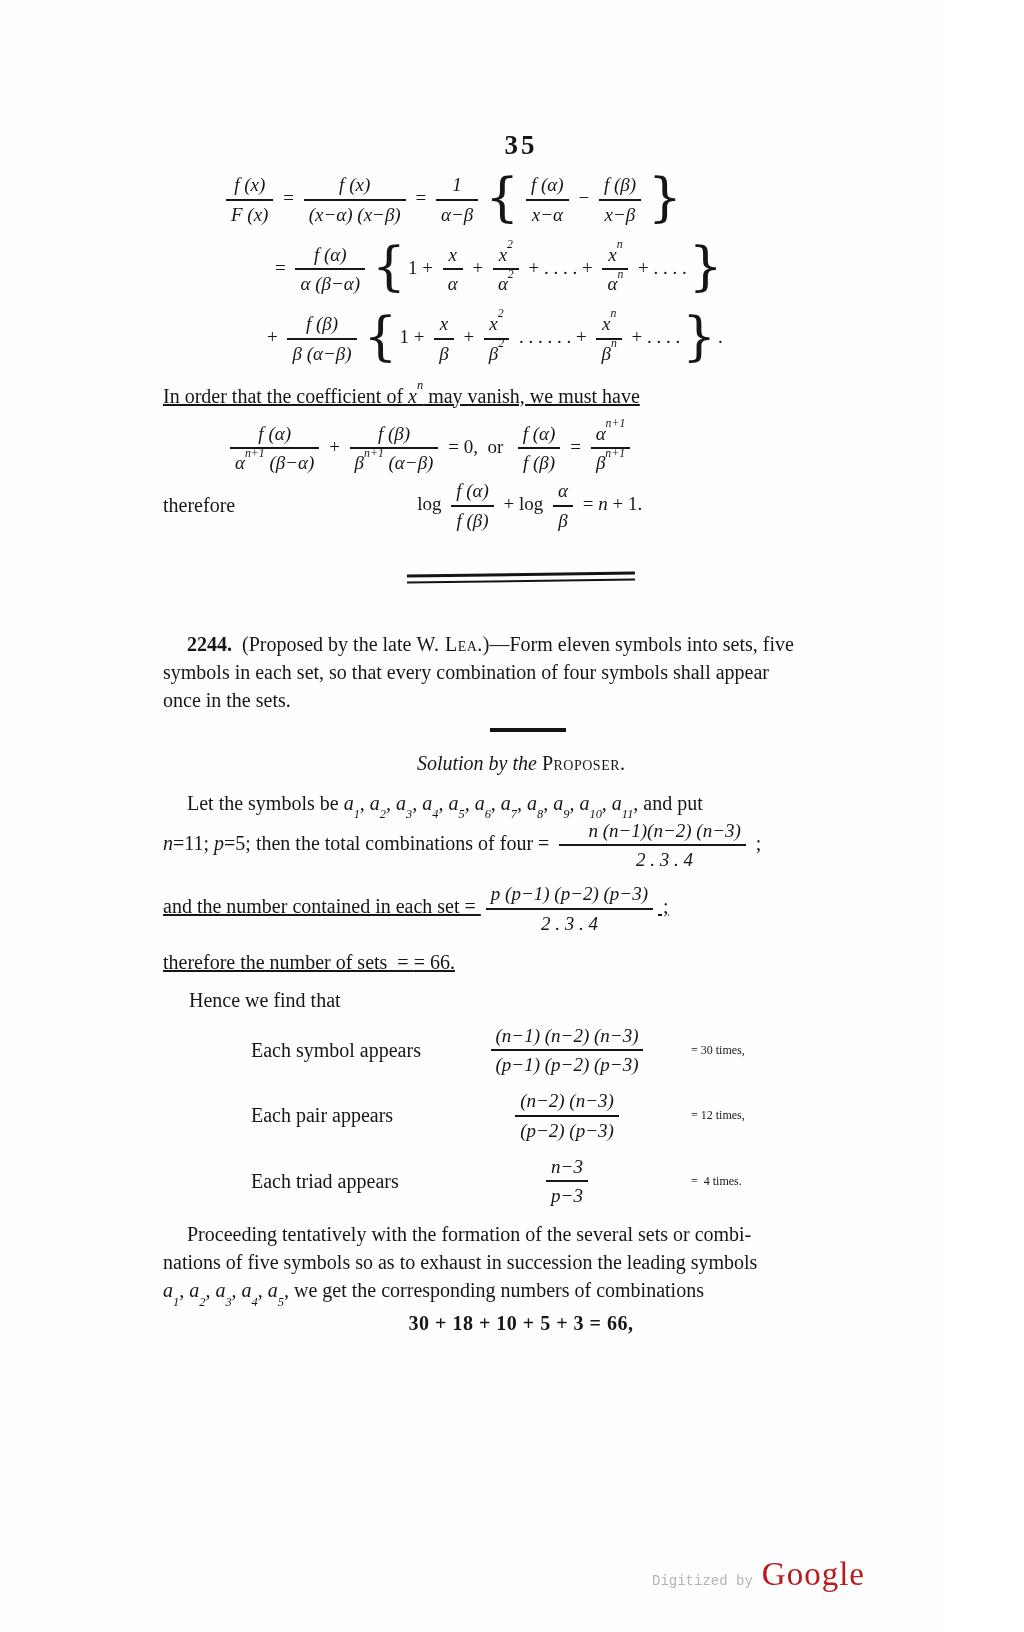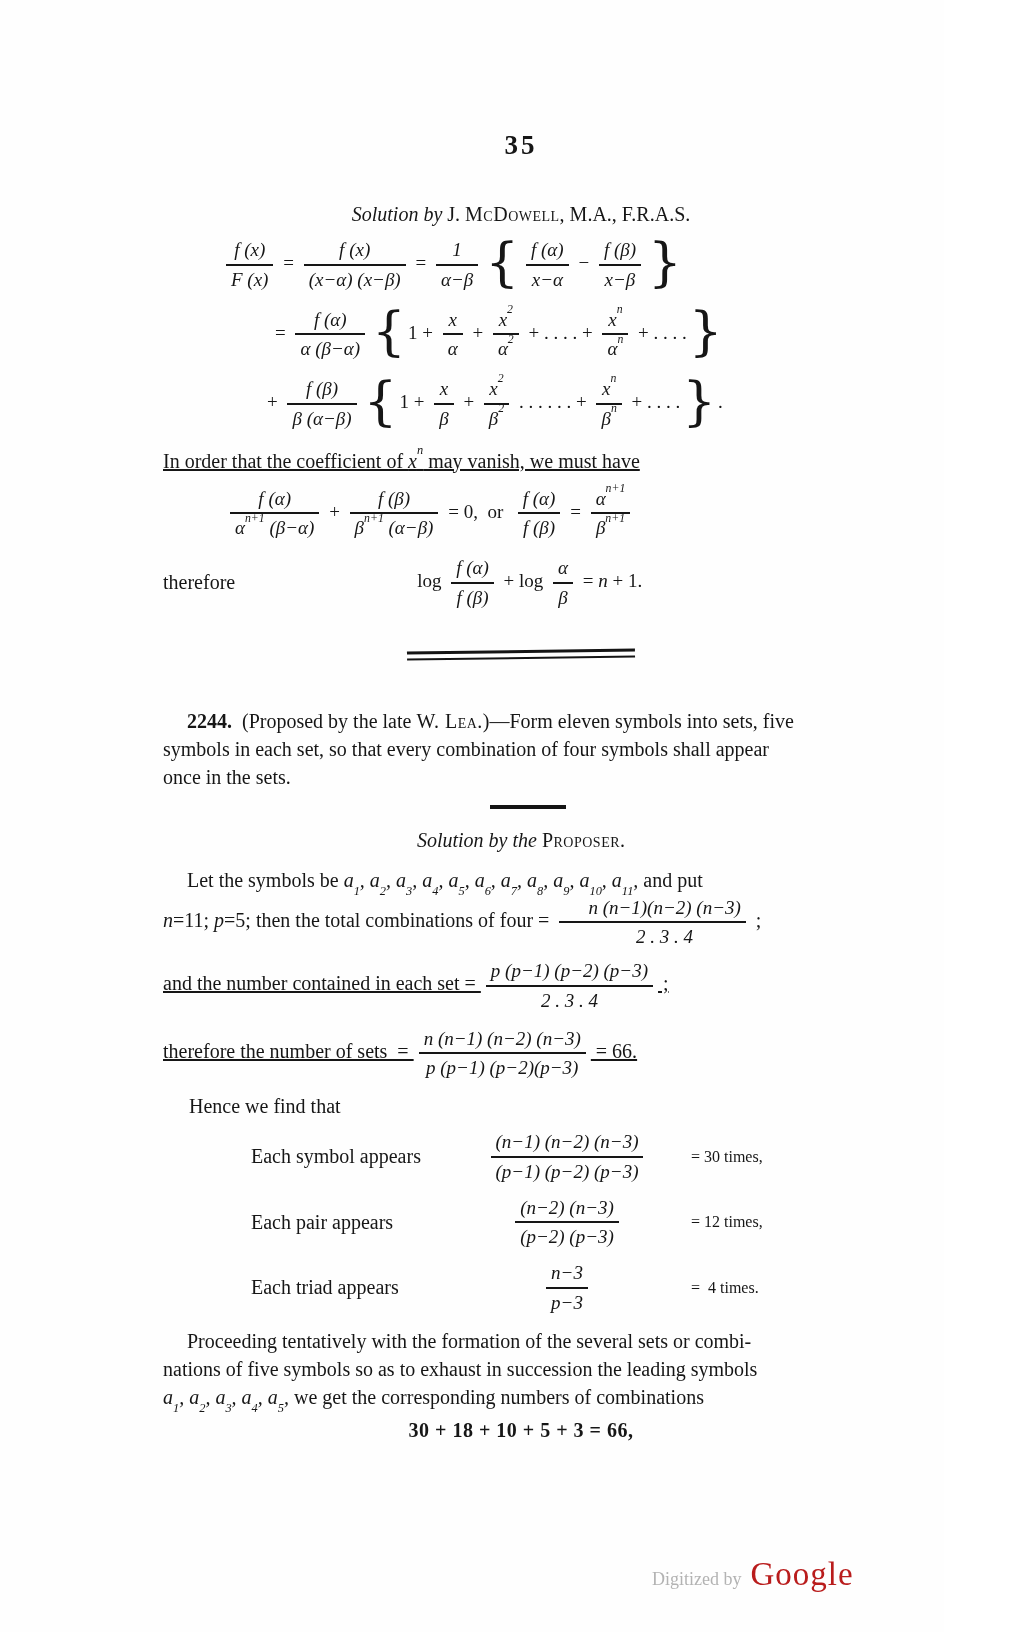--- a/index.html
+++ b/index.html
@@ -21,41 +21,41 @@
   p{margin:0;font-size:20px;line-height:28px;}
   .lead{margin-top:18px;text-indent:18px;}
   .noindent{text-indent:0;text-decoration:underline;}
   .indent{text-indent:24px;}
   .eq{white-space:nowrap;font-size:19px;line-height:1.1;}
   .eq1{margin-top:10px;padding-left:58px;}
   .eq2{margin-top:12px;padding-left:112px;}
   .eq3{margin-top:12px;padding-left:104px;}
   .eq4{margin-top:10px;padding-left:62px;}
   .coeff{margin-top:14px;}
-  .thereforeRow{margin-top:12px;display:flex;align-items:center;}
+  .thereforeRow{display:flex;align-items:center;}
   .thereforeRow .tlabel{font-size:20px;}
   .thereforeRow .eq{margin-left:182px;}
   .divider-double{
     margin:38px auto 0 auto;width:228px;height:4px;
     border-top:3px solid #141414;border-bottom:2px solid #141414;
     transform:rotate(-0.7deg);
   }
   .problem{margin-top:48px;}
   .divider-short{margin:14px 0 0 327px;width:76px;height:4px;background:#141414;}
   .para1{margin-top:14px;}
   .mt6{margin-top:6px;}
   .mt10{margin-top:10px;}
   .hence{margin-top:10px;text-indent:26px;}
   .findrow{
     display:grid;grid-template-columns:88px 192px 248px auto;
     align-items:center;margin:8px 0;
   }
   .findrow .flabel{grid-column:2;font-size:20px;}
   .findrow .ffrac{grid-column:3;text-align:center;}
-  .findrow .fresult{grid-column:4;font-size:16px;}
+  .findrow .fresult{grid-column:4;font-size:12px;}
   .sum{margin-top:8px;text-align:center;font-size:20px;font-weight:bold;letter-spacing:0.5px;}
   
   .it{font-style:italic;}
   .rm{font-style:normal;}
   .bold{font-weight:bold;}
   .smallcaps{font-variant:small-caps;letter-spacing:0.5px;}
   .frac{display:inline-block;vertical-align:middle;text-align:center;margin:2px 5px;font-size:19px;}
   .frac .num{display:block;padding:0 5px 2px 5px;border-bottom:2px solid #161616;line-height:1.25;}
   .frac .den{display:block;padding:2px 5px 0 5px;line-height:1.25;}
   sup,sub{font-size:0.62em;line-height:0;font-style:italic;}
@@ -63,32 +63,31 @@
   sub{position:relative;top:0.3em;}
   .brace{
     font-style:normal;font-size:2.8em;line-height:0.75;
     vertical-align:middle;position:relative;top:-2px;padding:0 2px;
     font-family:"DejaVu Serif",serif;
   }
   .footer{
     position:absolute;left:652px;top:1556px;
     display:flex;align-items:baseline;gap:9px;
   }
-  .footer .dtext{font-family:Liberation Serif, serif;font-size:18px;color:#b3b3b3;}
+  .footer .dtext{font-family:Liberation Mono, monospace;font-size:14px;color:#b3b3b3;}
   .footer .glogo{font-family:"Liberation Serif","DejaVu Serif",serif;font-size:33px;color:#b91c1c;letter-spacing:1px;}
 </style>
 </head>
 <body>
 
 <div class="page">
   <div class="col">
 
     <div class="pagenum">35</div>
 
-    <div class="byline"><span class="it">Solution by </span><span class="rm">J. </span><span class="smallcaps">McDowell</span><span class="rm">, M.A., F.R.A.S.</span></div>
 
 
     <div class="eq eq1"><span class="frac"><span class="num"><span class="it">f (x)</span></span><span class="den"><span class="it">F (x)</span></span></span><span class="rm"> = </span><span class="frac"><span class="num"><span class="it">f (x)</span></span><span class="den"><span class="it">(x−α) (x−β)</span></span></span><span class="rm"> = </span><span class="frac"><span class="num"><span class="it">1</span></span><span class="den"><span class="it">α−β</span></span></span><span class="brace">{</span><span class="frac"><span class="num"><span class="it">f (α)</span></span><span class="den"><span class="it">x−α</span></span></span><span class="rm"> − </span><span class="frac"><span class="num"><span class="it">f (β)</span></span><span class="den"><span class="it">x−β</span></span></span><span class="brace">}</span></div>
     <div class="eq eq2"><span class="rm">= </span><span class="frac"><span class="num"><span class="it">f (α)</span></span><span class="den"><span class="it">α (β−α)</span></span></span><span class="brace">{</span><span class="rm">1 + </span><span class="frac"><span class="num"><span class="it">x</span></span><span class="den"><span class="it">α</span></span></span><span class="rm"> + </span><span class="frac"><span class="num"><span class="it">x<sup>2</sup></span></span><span class="den"><span class="it">α<sup>2</sup></span></span></span><span class="rm"> + . . . . + </span><span class="frac"><span class="num"><span class="it">x<sup>n</sup></span></span><span class="den"><span class="it">α<sup>n</sup></span></span></span><span class="rm"> + . . . .</span><span class="brace">}</span></div>
     <div class="eq eq3"><span class="rm">+ </span><span class="frac"><span class="num"><span class="it">f (β)</span></span><span class="den"><span class="it">β (α−β)</span></span></span><span class="brace">{</span><span class="rm">1 + </span><span class="frac"><span class="num"><span class="it">x</span></span><span class="den"><span class="it">β</span></span></span><span class="rm"> + </span><span class="frac"><span class="num"><span class="it">x<sup>2</sup></span></span><span class="den"><span class="it">β<sup>2</sup></span></span></span><span class="rm"> . . . . . . + </span><span class="frac"><span class="num"><span class="it">x<sup>n</sup></span></span><span class="den"><span class="it">β<sup>n</sup></span></span></span><span class="rm"> + . . . .</span><span class="brace">}</span><span class="rm">.</span></div>
 
     <p class="coeff noindent"><span class="rm">In order that the coefficient of </span><span class="it">x<sup>n</sup></span><span class="rm"> may vanish, we must have</span></p>
 
     <div class="eq eq4"><span class="frac"><span class="num"><span class="it">f (α)</span></span><span class="den"><span class="it">α<sup>n+1</sup></span><span class="it"> (β−α)</span></span></span><span class="rm"> + </span><span class="frac"><span class="num"><span class="it">f (β)</span></span><span class="den"><span class="it">β<sup>n+1</sup></span><span class="it"> (α−β)</span></span></span><span class="rm"> = 0,&nbsp;&nbsp;or&nbsp;&nbsp;</span><span class="frac"><span class="num"><span class="it">f (α)</span></span><span class="den"><span class="it">f (β)</span></span></span><span class="rm"> = </span><span class="frac"><span class="num"><span class="it">α<sup>n+1</sup></span></span><span class="den"><span class="it">β<sup>n+1</sup></span></span></span></div>
 
@@ -100,21 +99,21 @@
     <div class="divider-double"></div>
 
     <p class="problem indent"><span class="bold">2244.</span><span class="rm">&nbsp; (Proposed by the late </span><span class="smallcaps">W. Lea.</span><span class="rm">)—Form eleven symbols into sets, five</span><br><span class="rm">symbols in each set, so that every combination of four symbols shall appear</span><br><span class="rm">once in the sets.</span></p>
 
     <div class="divider-short"></div>
 
     <div class="byline2"><span class="it">Solution by the </span><span class="smallcaps">Proposer</span><span class="rm">.</span></div>
 
     <p class="para1 indent"><span class="rm">Let the symbols be </span><span class="it">a<sub>1</sub></span><span class="it">, </span><span class="it">a<sub>2</sub></span><span class="it">, </span><span class="it">a<sub>3</sub></span><span class="it">, </span><span class="it">a<sub>4</sub></span><span class="it">, </span><span class="it">a<sub>5</sub></span><span class="it">, </span><span class="it">a<sub>6</sub></span><span class="it">, </span><span class="it">a<sub>7</sub></span><span class="it">, </span><span class="it">a<sub>8</sub></span><span class="it">, </span><span class="it">a<sub>9</sub></span><span class="it">, </span><span class="it">a<sub>10</sub></span><span class="it">, </span><span class="it">a<sub>11</sub></span><span class="it">,</span><span class="rm"> and put</span><br><span class="it">n</span><span class="rm">=11; </span><span class="it">p</span><span class="rm">=5; then the total combinations of four = </span><span class="frac"><span class="num"><span class="it">n (n−1)(n−2) (n−3)</span></span><span class="den"><span class="it">2 . 3 . 4</span></span></span><span class="rm"> ;</span></p>
     <p class="mt6 noindent"><span class="rm">and the number contained in each set = </span><span class="frac"><span class="num"><span class="it">p (p−1) (p−2) (p−3)</span></span><span class="den"><span class="it">2 . 3 . 4</span></span></span><span class="rm"> ;</span></p>
-    <p class="mt10 noindent"><span class="rm">therefore the number of sets&nbsp; = </span><span class="frac"><span class="num"><span class="it">n (n−1) (n−2) (n−3)</span></span><span class="den"><span class="it">p (p−1) (p−2)(p−3)</span></span></span><span class="rm"> = 66.</span></p>
+    <p class="mt10 noindent"><span class="rm">therefore the number of sets&nbsp; = </span><span class="rm"> = 66.</span></p>
 
     <p class="hence">Hence we find that</p>
 
     <div class="findrow">
       <span class="flabel">Each symbol appears</span>
       <span class="ffrac eq"><span class="frac"><span class="num"><span class="it">(n−1) (n−2) (n−3)</span></span><span class="den"><span class="it">(p−1) (p−2) (p−3)</span></span></span></span>
       <span class="fresult">= 30 times,</span>
     </div>
     <div class="findrow">
       <span class="flabel">Each pair appears</span>

